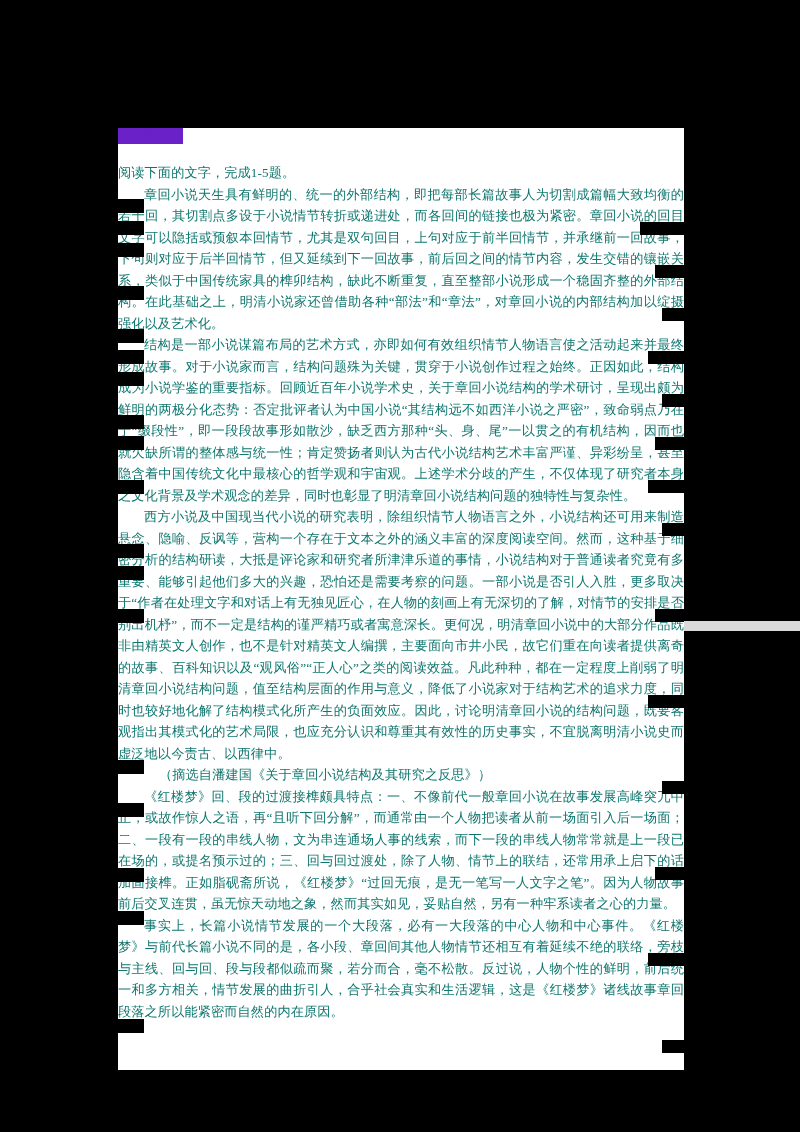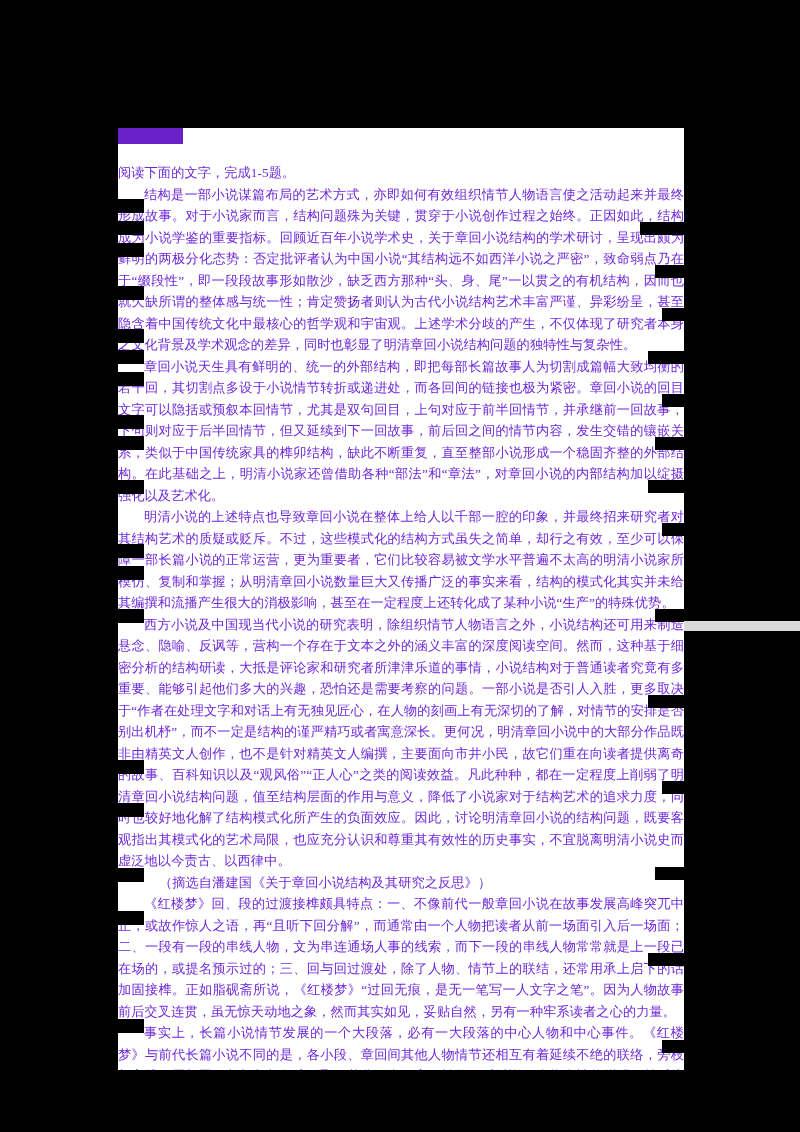--- a/index.html
+++ b/index.html
@@ -35,21 +35,21 @@
     height: 16px;
     line-height: 16px;
     font-size: 12px;
     overflow: hidden;
     margin-bottom: 14px;
   }
   p {
     margin: 0 0 0 0;
     font-size: 13.2px;
     line-height: 21.5px;
-    color: #6d28d9;
+    color: #0f766e;
     text-align: justify;
     text-justify: inter-ideograph;
     letter-spacing: 0.1px;
   }
   p.indent {
     text-indent: 26px;
   }
   p.noindent {
     text-indent: 0;
   }
@@ -69,23 +69,22 @@
 </style>
 </head>
 <body>
 
 <div class="page">
   <div class="content">
 
     <div class="title-badge">一、现代文阅读</div>
 
     <p class="noindent">阅读下面的文字，完成1-5题。</p>
+    <p class="indent">章回小说天生具有鲜明的、统一的外部结构，即把每部长篇故事人为切割成篇幅大致均衡的若干回，其切割点多设于小说情节转折或递进处，而各回间的链接也极为紧密。章回小说的回目文字可以隐括或预叙本回情节，尤其是双句回目，上句对应于前半回情节，并承继前一回故事，下句则对应于后半回情节，但又延续到下一回故事，前后回之间的情节内容，发生交错的镶嵌关系，类似于中国传统家具的榫卯结构，缺此不断重复，直至整部小说形成一个稳固齐整的外部结构。在此基础之上，明清小说家还曾借助各种“部法”和“章法”，对章回小说的内部结构加以绽摄强化以及艺术化。</p>
     <p class="indent">结构是一部小说谋篇布局的艺术方式，亦即如何有效组织情节人物语言使之活动起来并最终形成故事。对于小说家而言，结构问题殊为关键，贯穿于小说创作过程之始终。正因如此，结构成为小说学鉴的重要指标。回顾近百年小说学术史，关于章回小说结构的学术研讨，呈现出颇为鲜明的两极分化态势：否定批评者认为中国小说“其结构远不如西洋小说之严密”，致命弱点乃在于“缀段性”，即一段段故事形如散沙，缺乏西方那种“头、身、尾”一以贯之的有机结构，因而也就欠缺所谓的整体感与统一性；肯定赞扬者则认为古代小说结构艺术丰富严谨、异彩纷呈，甚至隐含着中国传统文化中最核心的哲学观和宇宙观。上述学术分歧的产生，不仅体现了研究者本身之文化背景及学术观念的差异，同时也彰显了明清章回小说结构问题的独特性与复杂性。</p>
-    <p class="indent">章回小说天生具有鲜明的、统一的外部结构，即把每部长篇故事人为切割成篇幅大致均衡的若干回，其切割点多设于小说情节转折或递进处，而各回间的链接也极为紧密。章回小说的回目文字可以隐括或预叙本回情节，尤其是双句回目，上句对应于前半回情节，并承继前一回故事，下句则对应于后半回情节，但又延续到下一回故事，前后回之间的情节内容，发生交错的镶嵌关系，类似于中国传统家具的榫卯结构，缺此不断重复，直至整部小说形成一个稳固齐整的外部结构。在此基础之上，明清小说家还曾借助各种“部法”和“章法”，对章回小说的内部结构加以绽摄强化以及艺术化。</p>
-    <p class="indent">明清小说的上述特点也导致章回小说在整体上给人以千部一腔的印象，并最终招来研究者对其结构艺术的质疑或贬斥。不过，这些模式化的结构方式虽失之简单，却行之有效，至少可以保障一部长篇小说的正常运营，更为重要者，它们比较容易被文学水平普遍不太高的明清小说家所模仿、复制和掌握；从明清章回小说数量巨大又传播广泛的事实来看，结构的模式化其实并未给其编撰和流播产生很大的消极影响，甚至在一定程度上还转化成了某种小说“生产”的特殊优势。</p>
     <p class="indent">西方小说及中国现当代小说的研究表明，除组织情节人物语言之外，小说结构还可用来制造悬念、隐喻、反讽等，营构一个存在于文本之外的涵义丰富的深度阅读空间。然而，这种基于细密分析的结构研读，大抵是评论家和研究者所津津乐道的事情，小说结构对于普通读者究竟有多重要、能够引起他们多大的兴趣，恐怕还是需要考察的问题。一部小说是否引人入胜，更多取决于“作者在处理文字和对话上有无独见匠心，在人物的刻画上有无深切的了解，对情节的安排是否别出机杼”，而不一定是结构的谨严精巧或者寓意深长。更何况，明清章回小说中的大部分作品既非由精英文人创作，也不是针对精英文人编撰，主要面向市井小民，故它们重在向读者提供离奇的故事、百科知识以及“观风俗”“正人心”之类的阅读效益。凡此种种，都在一定程度上削弱了明清章回小说结构问题，值至结构层面的作用与意义，降低了小说家对于结构艺术的追求力度，同时也较好地化解了结构模式化所产生的负面效应。因此，讨论明清章回小说的结构问题，既要客观指出其模式化的艺术局限，也应充分认识和尊重其有效性的历史事实，不宜脱离明清小说史而虚泛地以今责古、以西律中。</p>
     <p class="src">（摘选自潘建国《关于章回小说结构及其研究之反思》）</p>
     <p class="indent">《红楼梦》回、段的过渡接榫颇具特点：一、不像前代一般章回小说在故事发展高峰突兀中止，或故作惊人之语，再“且听下回分解”，而通常由一个人物把读者从前一场面引入后一场面；二、一段有一段的串线人物，文为串连通场人事的线索，而下一段的串线人物常常就是上一段已在场的，或提名预示过的；三、回与回过渡处，除了人物、情节上的联结，还常用承上启下的话加固接榫。正如脂砚斋所说，《红楼梦》“过回无痕，是无一笔写一人文字之笔”。因为人物故事前后交叉连贯，虽无惊天动地之象，然而其实如见，妥贴自然，另有一种牢系读者之心的力量。</p>
     <p class="indent">事实上，长篇小说情节发展的一个大段落，必有一大段落的中心人物和中心事件。《红楼梦》与前代长篇小说不同的是，各小段、章回间其他人物情节还相互有着延续不绝的联络，旁枝与主线、回与回、段与段都似疏而聚，若分而合，毫不松散。反过说，人物个性的鲜明，前后统一和多方相关，情节发展的曲折引人，合乎社会真实和生活逻辑，这是《红楼梦》诸线故事章回段落之所以能紧密而自然的内在原因。</p>
     
   </div>
 
   <div class="bar" style="left:0;top:0;width:118px;height:1132px;"></div>
   <div class="bar" style="left:684px;top:0;width:116px;height:1132px;"></div>
   <div class="bar" style="left:0;top:0;width:800px;height:128px;"></div>

